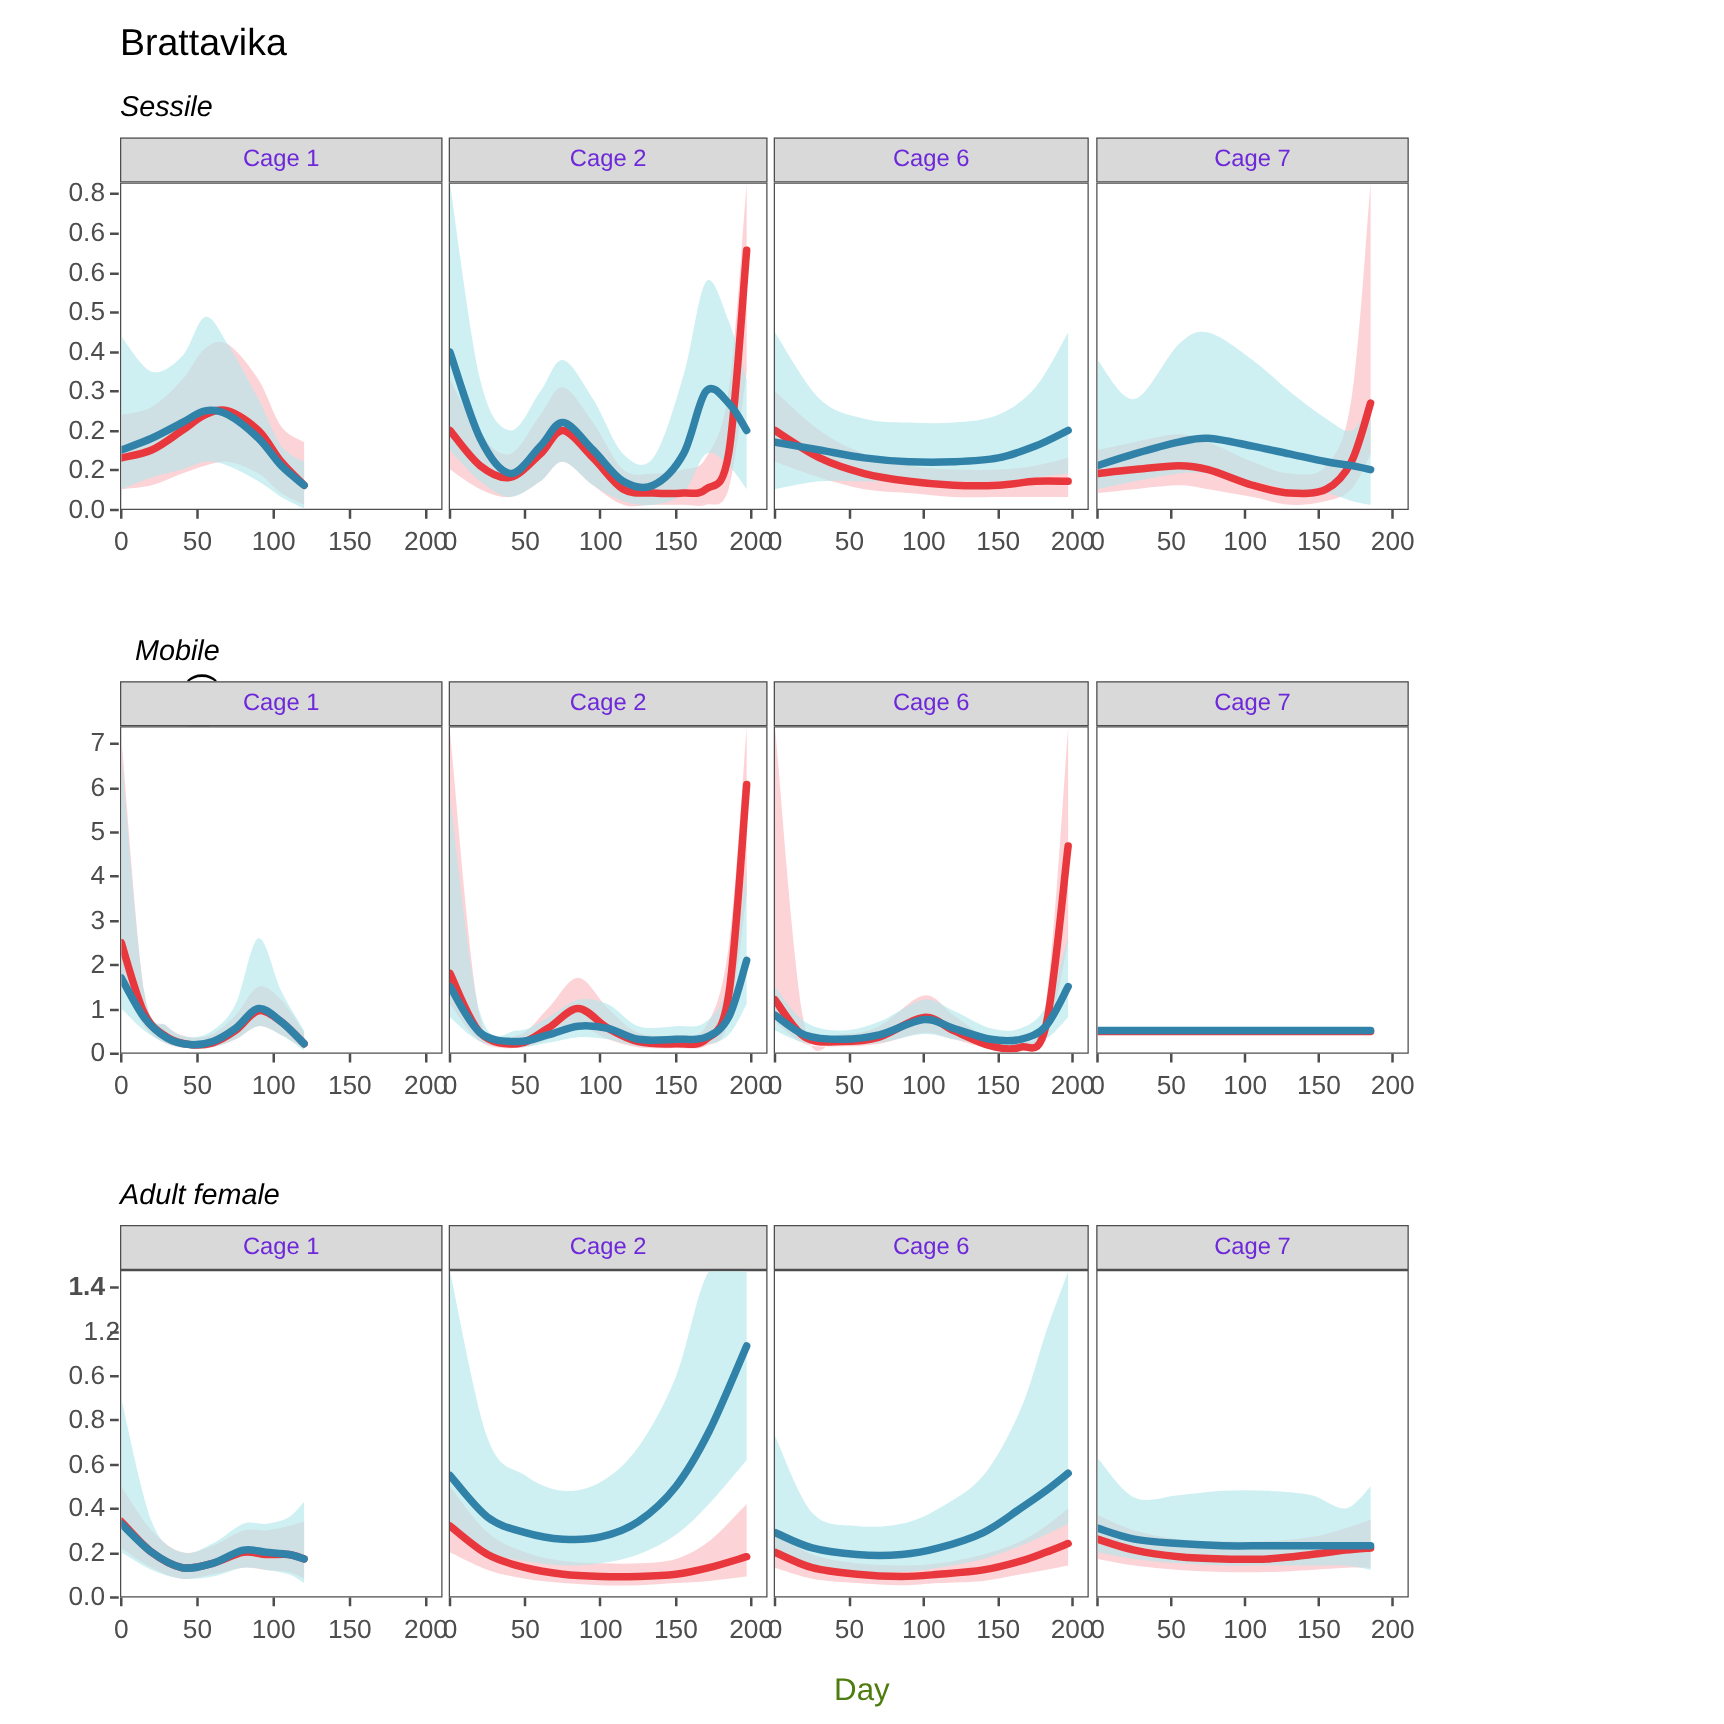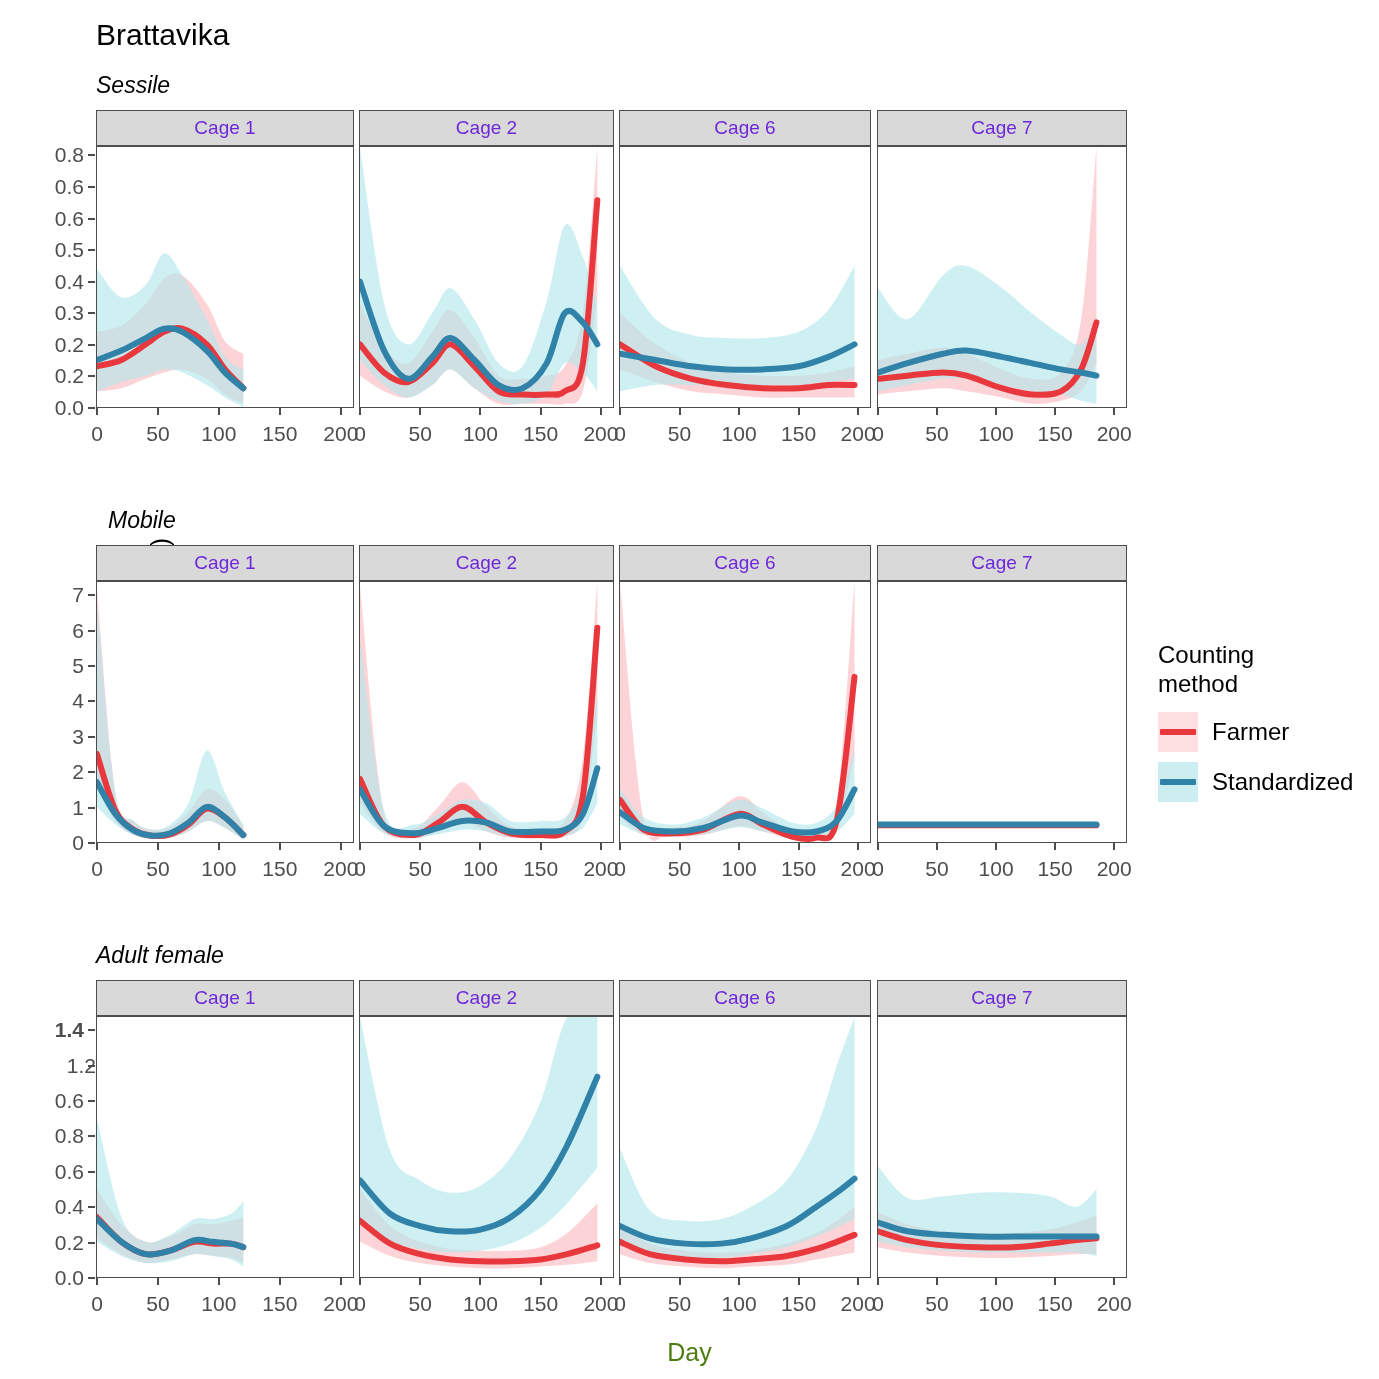--- a/index.html
+++ b/index.html
@@ -450,34 +450,14 @@
       <div class="xtick-mark" style="left: 937.048px; top: 1278px;"></div>
       <div class="xtick-label" style="left: 937.048px; top: 1292px;">50</div>
       <div class="xtick-mark" style="left: 996.095px; top: 1278px;"></div>
       <div class="xtick-label" style="left: 996.095px; top: 1292px;">100</div>
       <div class="xtick-mark" style="left: 1055.14px; top: 1278px;"></div>
       <div class="xtick-label" style="left: 1055.14px; top: 1292px;">150</div>
       <div class="xtick-mark" style="left: 1114.19px; top: 1278px;"></div>
       <div class="xtick-label" style="left: 1114.19px; top: 1292px;">200</div>
     </div>
 
-  <div class="legend">
-    <div class="legend-title">Counting
-method</div>
-    <div id="legend-items">
-        <div class="legend-item">
-          <div class="legend-key">
-            <div class="key-band" style="background: rgb(253, 223, 226);"></div>
-            <div class="key-line" style="background: rgb(232, 56, 61);"></div>
-          </div>
-          <div class="legend-label">Farmer</div>
-        </div>
-        <div class="legend-item">
-          <div class="legend-key">
-            <div class="key-band" style="background: rgb(205, 238, 241);"></div>
-            <div class="key-line" style="background: rgb(49, 130, 168);"></div>
-          </div>
-          <div class="legend-label">Standardized</div>
-        </div>
-      </div>
-  </div>
 
 </div>
 
 </body></html>

